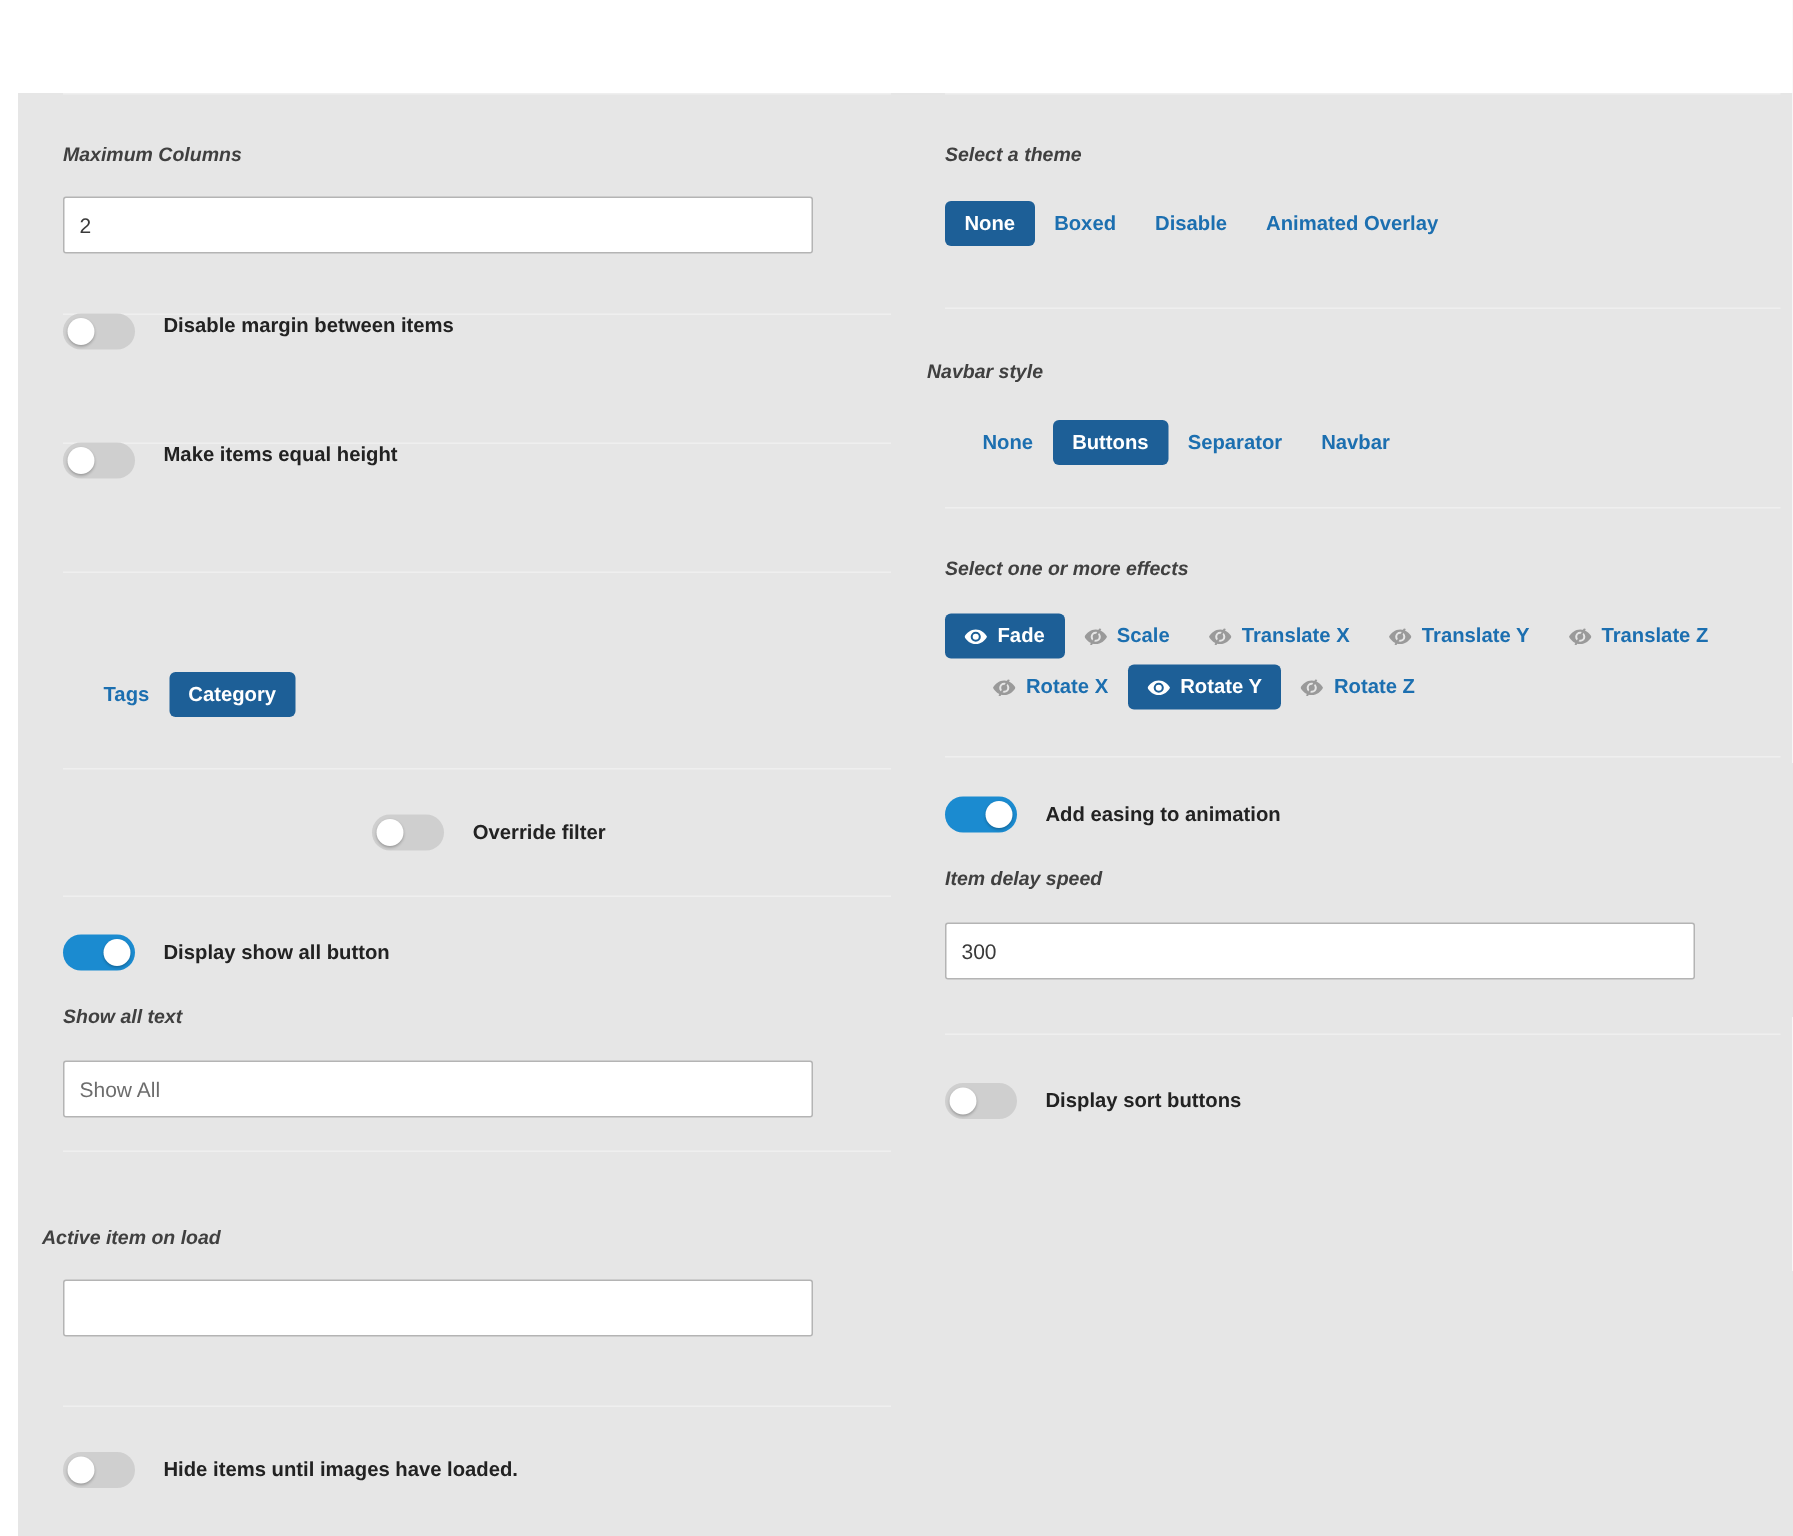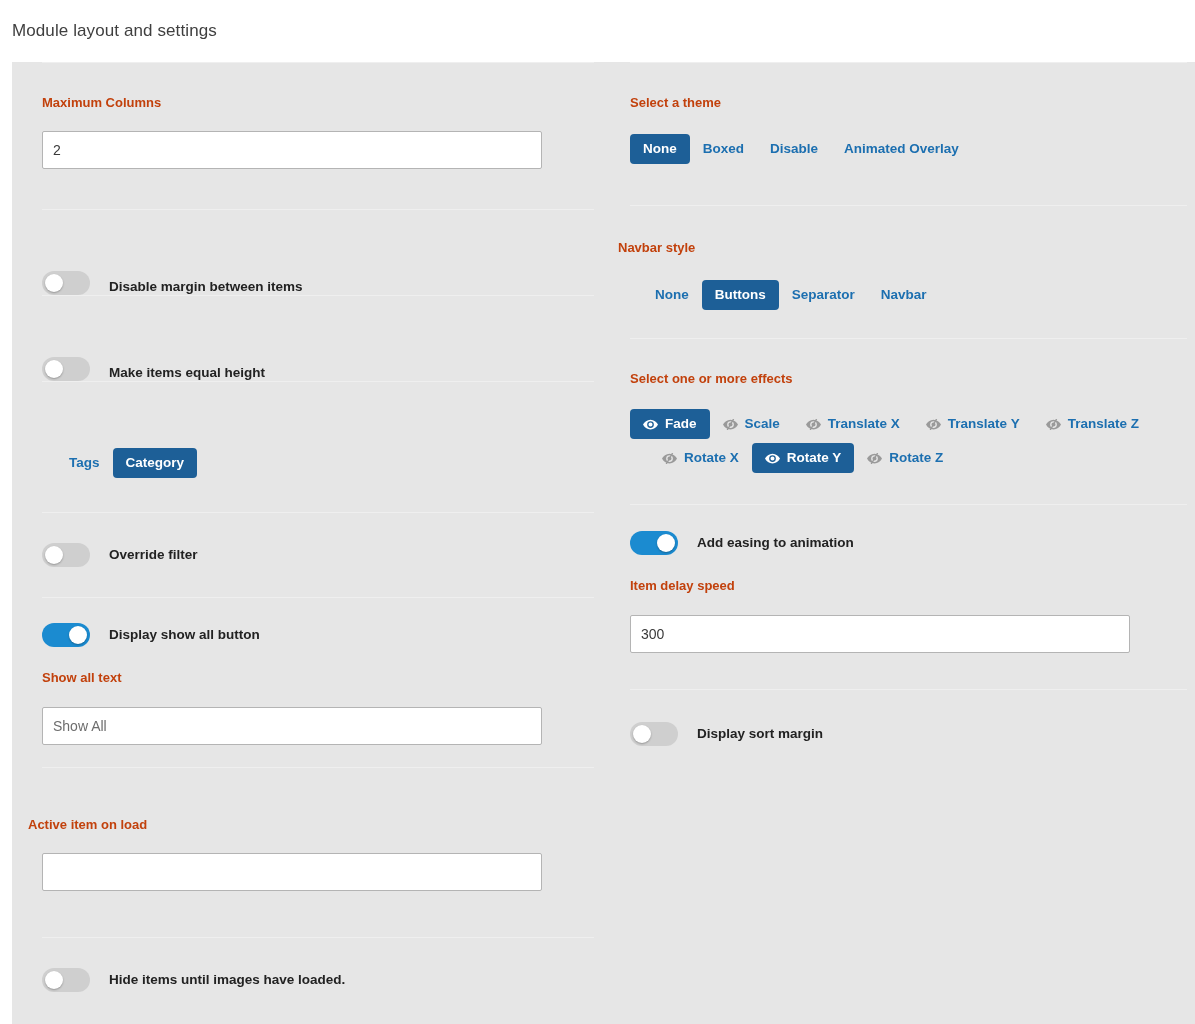--- a/index.html
+++ b/index.html
@@ -56,23 +56,24 @@
     left: 0; right: 0; top: 0;
     height: 1px;
     background: #efefef;
   }
   .col-left .row.sep-top::before  { left: 30px; right: 16px; }
   .col-right .row.sep-top::before { left: 20px; right: 8px; }
 
   .field-label {
     font-size: 13px;
     font-weight: 700;
-    color: #c2410c;
+    color: #404040;
     margin: 0;
     line-height: 16px;
+    font-style: italic;
   }
 
   .text-input {
     display: block;
     width: 500px;
     height: 38px;
     padding: 0 10px;
     background: #ffffff;
     border: 1px solid #b4b4b4;
     border-radius: 2px;
@@ -140,28 +141,28 @@
 
   
   .eye-open  { fill: #ffffff; }
   .eye-slash { fill: #9a9a9a; }
 
   
   .l-r1 { padding: 33px 0 0 0; height: 147px; }
   .l-r1 .field-label { margin-left: 30px; }
   .l-r1 .text-input  { margin: 20px 0 0 30px; }
 
-  .l-r2, .l-r3 { height: 86px; display: flex; align-items: flex-end; }
+  .l-r2, .l-r3 { height: 86px; display: flex; align-items: flex-start; }
   .l-r2 .switch, .l-r3 .switch { margin-left: 30px; }
 
   .l-r4 { height: 131px; padding-top: 43px; }
   .l-r4 .field-label { margin-left: 30px; }
   .l-r4 .btn-group   { margin: 24px 0 0 44px; }
 
-  .l-r5 { height: 85px; display: flex; align-items: center; }
+  .l-r5 { height: 85px; display: flex; align-items: center; justify-content: center; }
   .l-r5 .switch { margin-left: 30px; }
 
   .l-r6 { height: 170px; padding-top: 26px; }
   .l-r6 .switch { margin-left: 30px; }
   .l-r6 .sub-label { margin: 23px 0 0 30px; }
   .l-r6 .text-input { margin: 21px 0 0 30px; }
 
   .l-r7 { height: 170px; padding-top: 50px; }
   .l-r7 .field-label { margin-left: 16px; }
   .l-r7 .text-input  { margin: 20px 0 0 30px; }
@@ -189,23 +190,20 @@
   .r-r4 .text-input { width: 500px; margin: 21px 0 0 20px; }
 
   .r-r5 { height: 90px; display: flex; align-items: center; }
   .r-r5 .switch { margin-left: 20px; }
 </style>
 </head>
 <body>
 
 <div class="page">
 
-  <div class="page-header">
-    <h1>Module layout and settings</h1>
-  </div>
 
   <div class="panel">
 
     <div class="col col-left">
 
       <div class="row l-r1 sep-top">
         <div class="field-label">Maximum Columns</div>
         <input class="text-input" type="text" value="2" style="">
       </div>
 
@@ -379,18 +377,18 @@
           <div class="switch-label">Add easing to animation</div>
         </div>
         <div class="field-label sub-label">Item delay speed</div>
         <input class="text-input" type="text" value="300" style="">
       </div>
 
       <div class="row r-r5 sep-top switch-row">
         <div class="switch">
           <span class="knob"></span>
         </div>
-        <div class="switch-label">Display sort margin</div>
+        <div class="switch-label">Display sort buttons</div>
       </div>
 
     </div>
   </div>
 </div>
 
 </body></html>

